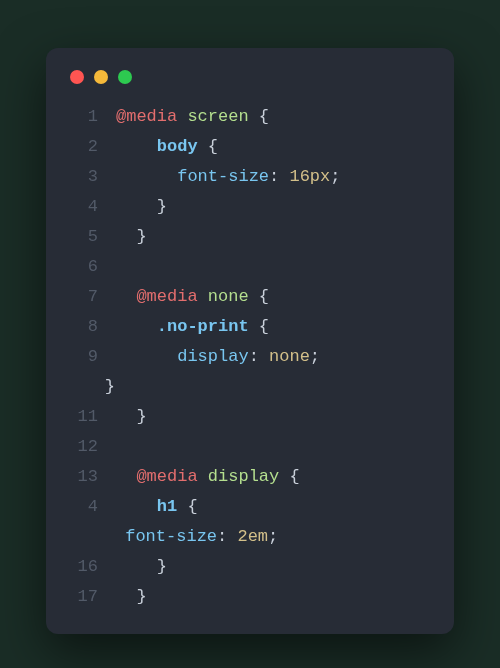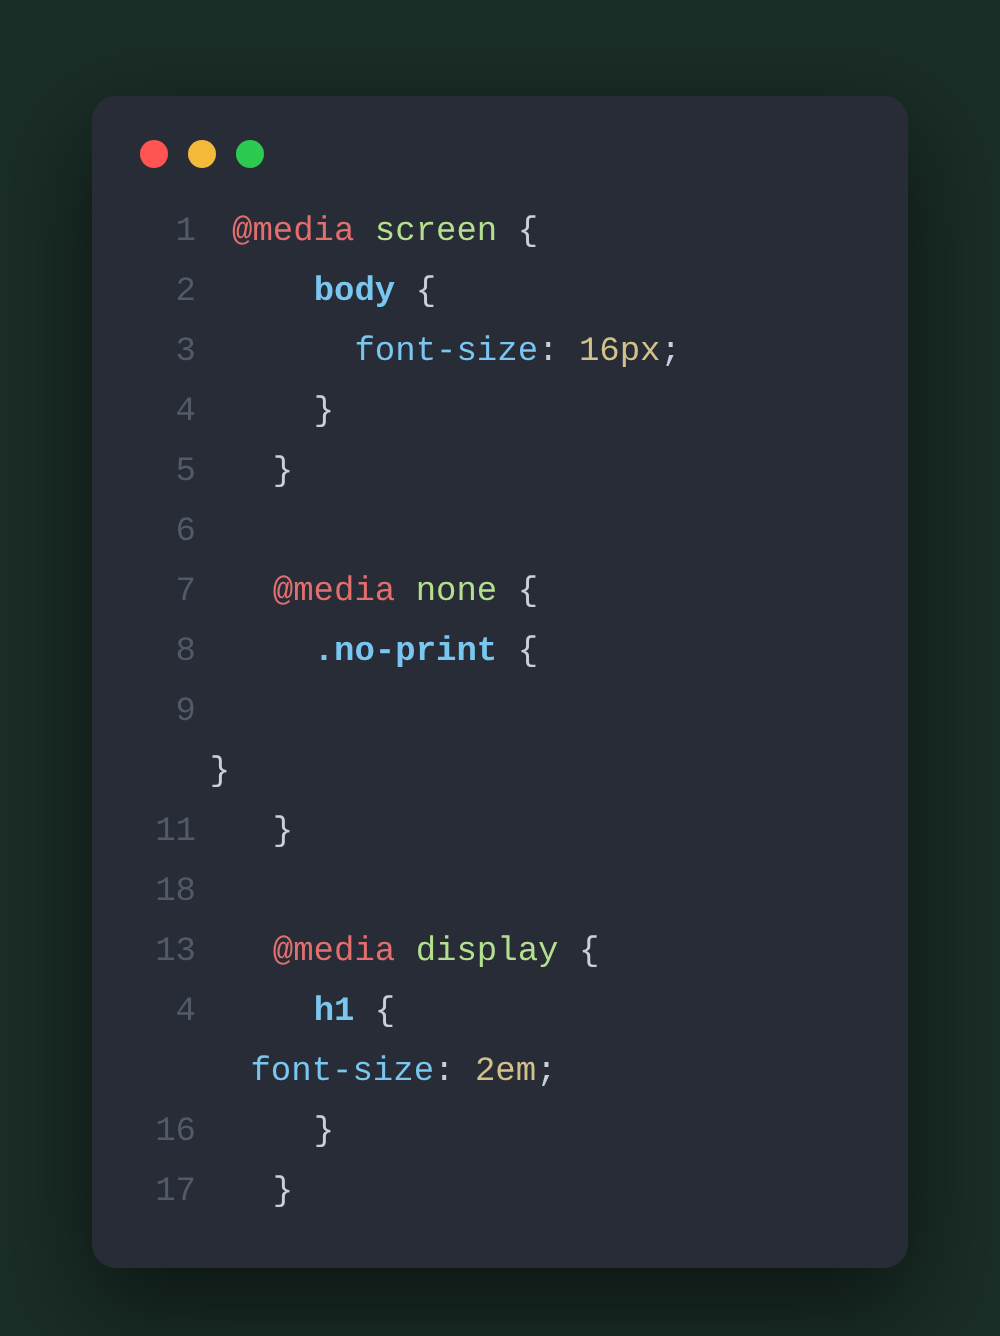--- a/index.html
+++ b/index.html
@@ -81,24 +81,24 @@
 
     <div class="code" id="code">
         <div class="line"><span class="ln">1</span><span class="content"><span></span><span class="tok-at">@media</span><span> </span><span class="tok-kw">screen</span><span class="tok-brace"> {</span></span></div>
         <div class="line"><span class="ln">2</span><span class="content"><span>    </span><span class="tok-sel">body</span><span class="tok-brace"> {</span></span></div>
         <div class="line"><span class="ln">3</span><span class="content"><span>      </span><span class="tok-prop">font-size</span><span class="tok-brace">: </span><span class="tok-val">16px</span><span class="tok-brace">;</span></span></div>
         <div class="line"><span class="ln">4</span><span class="content"><span>    </span><span class="tok-brace">}</span></span></div>
         <div class="line"><span class="ln">5</span><span class="content"><span>  </span><span class="tok-brace">}</span></span></div>
         <div class="line"><span class="ln">6</span><span class="content"><span></span></span></div>
         <div class="line"><span class="ln">7</span><span class="content"><span>  </span><span class="tok-at">@media</span><span> </span><span class="tok-kw">none</span><span class="tok-brace"> {</span></span></div>
         <div class="line"><span class="ln">8</span><span class="content"><span>    </span><span class="tok-sel">.no-print</span><span class="tok-brace"> {</span></span></div>
-        <div class="line"><span class="ln">9</span></div>
+        <div class="line"><span class="ln">9</span><span class="content"><span>      </span><span class="tok-prop">display</span><span class="tok-brace">: </span><span class="tok-val">none</span><span class="tok-brace">;</span></span></div>
         <div class="line"><span class="content"><span>    </span><span class="tok-brace">}</span></span></div>
         <div class="line"><span class="ln">11</span><span class="content"><span>  </span><span class="tok-brace">}</span></span></div>
-        <div class="line"><span class="ln">18</span><span class="content"><span></span></span></div>
+        <div class="line"><span class="ln">12</span><span class="content"><span></span></span></div>
         <div class="line"><span class="ln">13</span><span class="content"><span>  </span><span class="tok-at">@media</span><span> </span><span class="tok-kw">display</span><span class="tok-brace"> {</span></span></div>
         <div class="line"><span class="ln">4</span><span class="content"><span>    </span><span class="tok-sel">h1</span><span class="tok-brace"> {</span></span></div>
         <div class="line"><span class="content"><span>      </span><span class="tok-prop">font-size</span><span class="tok-brace">: </span><span class="tok-val">2em</span><span class="tok-brace">;</span></span></div>
         <div class="line"><span class="ln">16</span><span class="content"><span>    </span><span class="tok-brace">}</span></span></div>
         <div class="line"><span class="ln">17</span><span class="content"><span>  </span><span class="tok-brace">}</span></span></div>
       </div>
 
   </div>
 </div>
 

